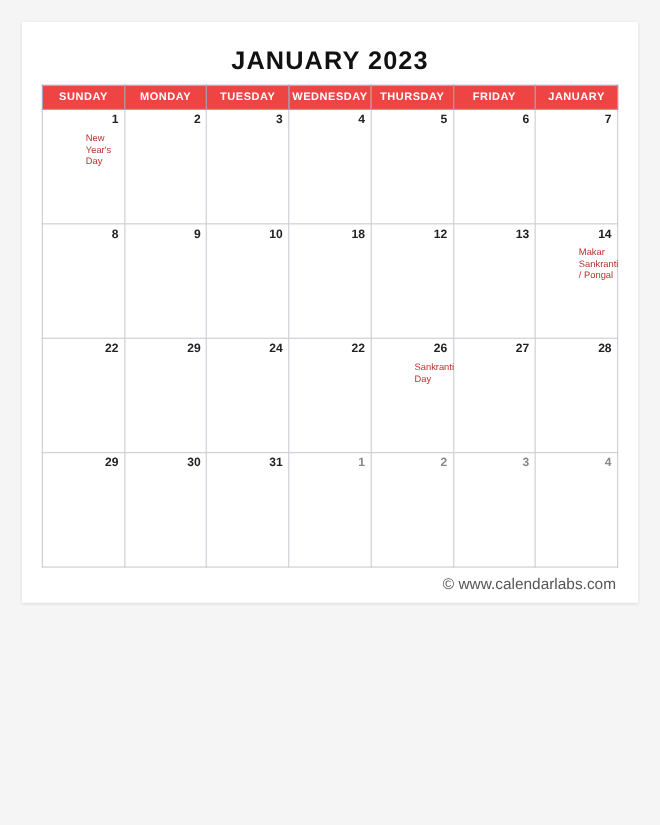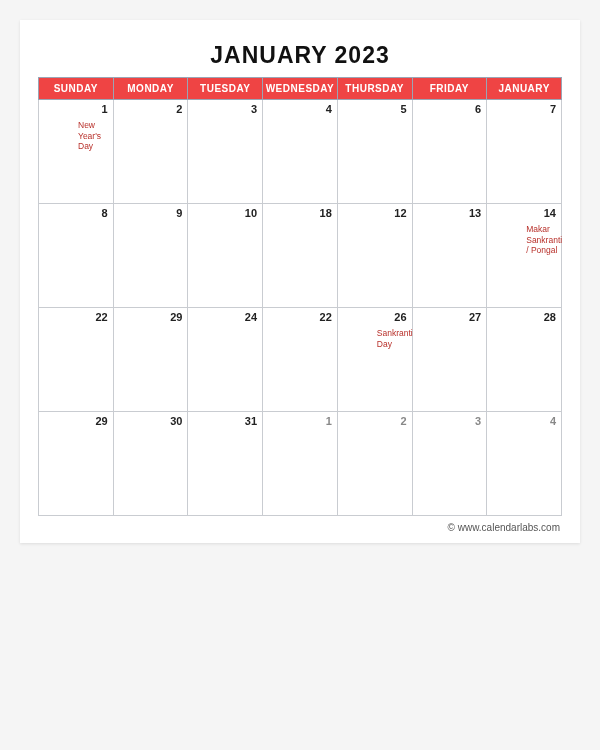--- a/index.html
+++ b/index.html
@@ -64,21 +64,21 @@
     top: 20px;
     left: 4px;
     right: 3px;
     font-size: 8.5px;
     line-height: 1.25;
     color: #b8302a;
     margin-left: 35px;
   }
   .footer {
     text-align: right;
-    font-size: 10px;
+    font-size: 14px;
     color: #555;
     padding: 6px 2px 0 0;
   }
 </style>
 </head>
 <body>
 
 <div class="page">
   <div class="title">JANUARY 2023</div>
   <table class="calendar">

